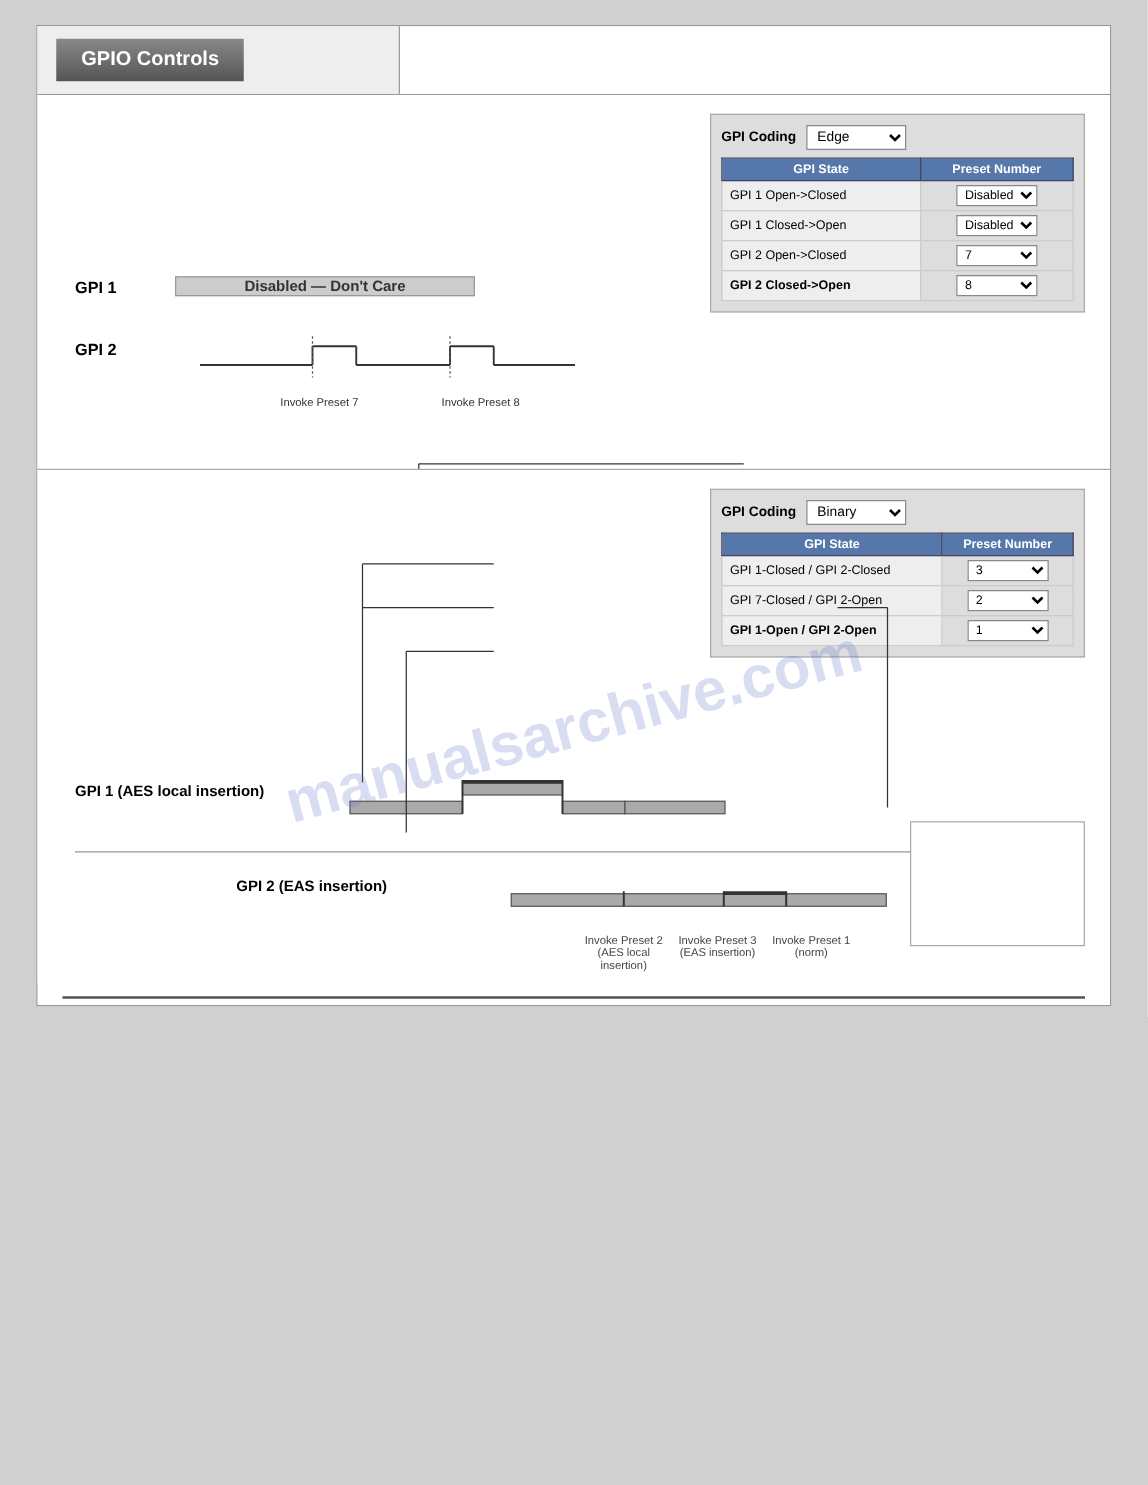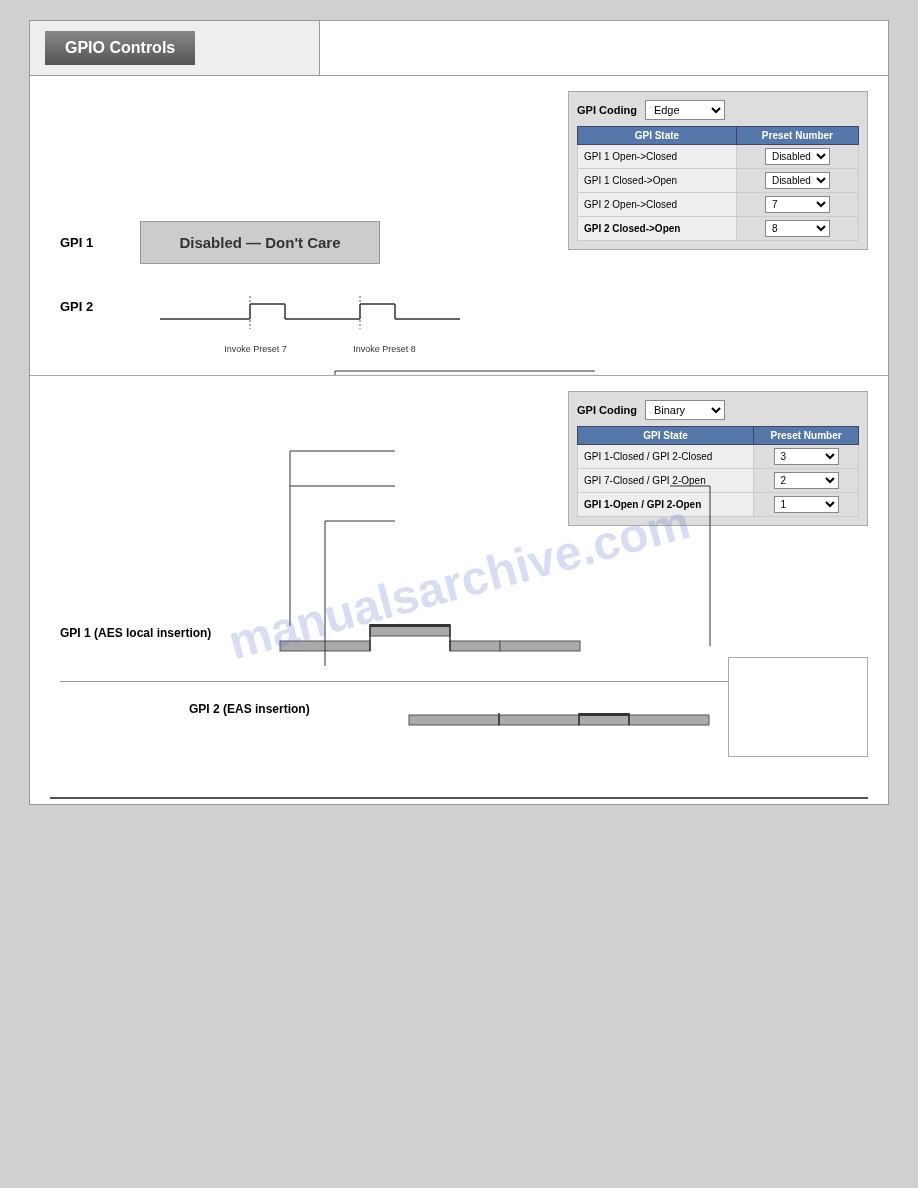--- a/index.html
+++ b/index.html
@@ -122,24 +122,24 @@
       font-size: 13px;
       width: 80px;
       flex-shrink: 0;
     }
 
     
     .disabled-bar {
       background: #ccc;
       border: 1px solid #999;
       color: #333;
-      font-size: 15px;
+      font-size: 12px;
       font-weight: bold;
       text-align: center;
-      padding: 12px 20px;
+      padding: 0 20px;
       display: inline-block;
       width: 240px;
     }
 
     
     .waveform-container {
       position: relative;
       height: 70px;
       width: 340px;
     }
@@ -404,20 +404,25 @@
             <rect x="110" y="28" width="80" height="10" fill="#aaa" stroke="#555" stroke-width="1"></rect>
             <rect x="190" y="28" width="50" height="10" fill="#aaa" stroke="#555" stroke-width="1"></rect>
             <rect x="240" y="28" width="80" height="10" fill="#aaa" stroke="#555" stroke-width="1"></rect>
 
             <rect x="190" y="26" width="50" height="3" fill="#333"></rect>
 
             <line x1="110" y1="26" x2="110" y2="38" stroke="#333" stroke-width="1.5"></line>
             <line x1="190" y1="26" x2="190" y2="38" stroke="#333" stroke-width="1.5"></line>
             <line x1="240" y1="26" x2="240" y2="38" stroke="#333" stroke-width="1.5"></line>
           </svg>
+          <div style="display:flex; font-size:9px; color:#444; margin-top:2px; padding-left: 70px;">
+            <span style="width:80px; text-align:center;">Invoke Preset 2<br>(AES local insertion)</span>
+            <span style="width:70px; text-align:center;">Invoke Preset 3<br>(EAS insertion)</span>
+            <span style="width:80px; text-align:center;">Invoke Preset 1<br>(norm)</span>
+          </div>
         </div>
       </div>
 
       <div class="bottom-right-box"></div>
 
       <svg style="position:absolute; left:0; top:0; width:100%; height:100%; pointer-events:none; z-index:5;">
 
         <line x1="365" y1="75" x2="260" y2="75" stroke="#333" stroke-width="1"></line>
         <line x1="260" y1="75" x2="260" y2="250" stroke="#333" stroke-width="1"></line>
         <line x1="365" y1="110" x2="260" y2="110" stroke="#333" stroke-width="1"></line>

